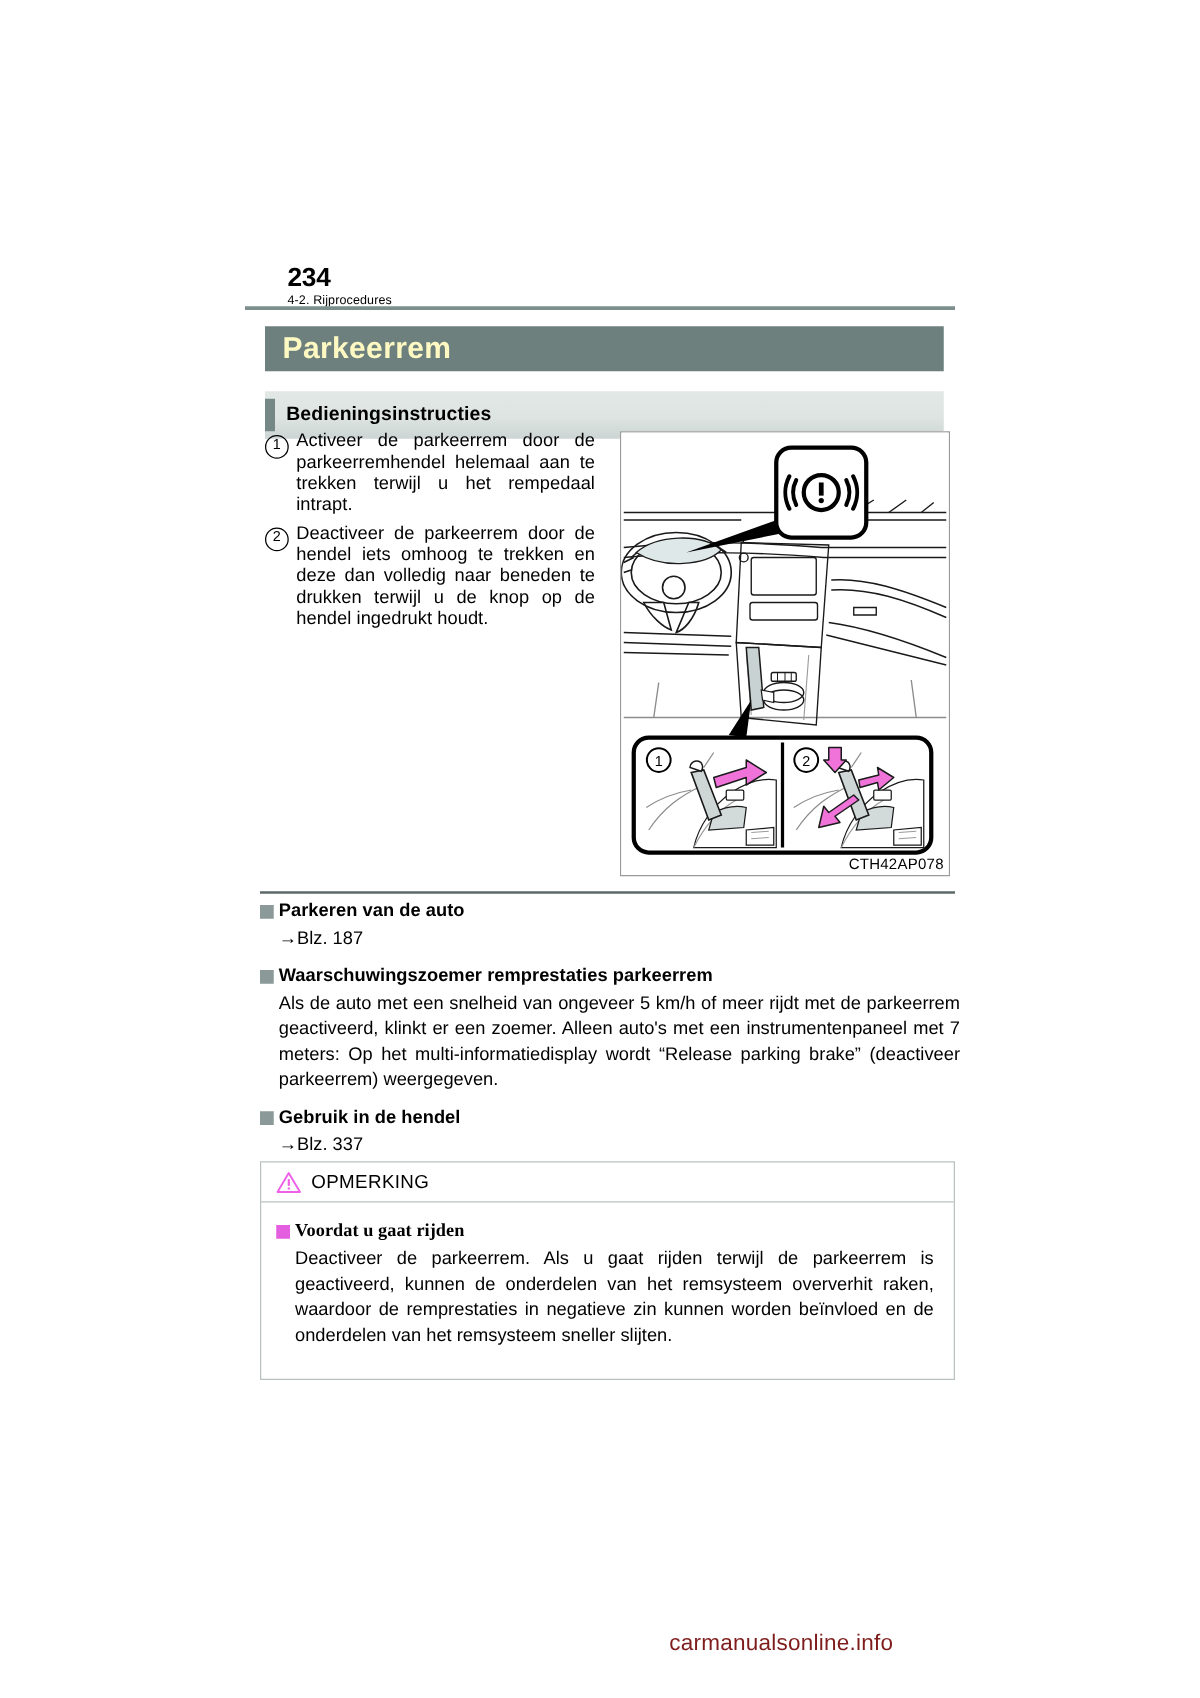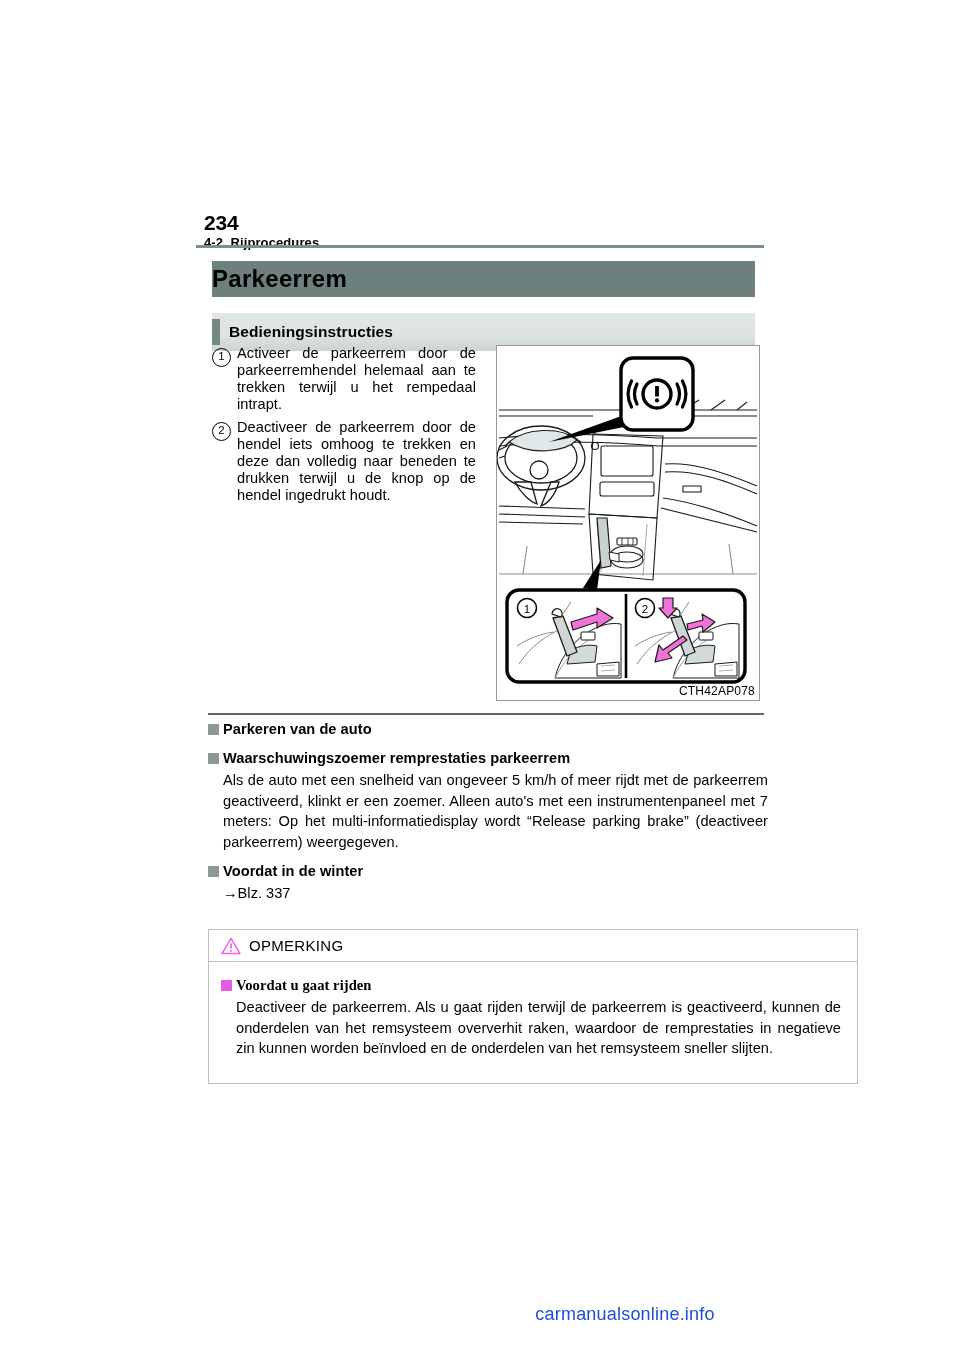--- a/index.html
+++ b/index.html
@@ -34,24 +34,23 @@
     display: flex;
     align-items: baseline;
     flex-direction: column;
   }
   .runhead-pageno {
     font-size: 21px;
     font-weight: bold;
     letter-spacing: -0.2px;
   }
   .runhead-section {
-    font-size: 13px;
-    margin-left: 8px;
+    font-size: 10px;
+    margin-left: 34px;
     letter-spacing: 0.1px;
-    font-weight: bold;
   }
   .runhead-rule {
     position: absolute;
     left: 196px;
     top: 245px;
     width: 568px;
     height: 3px;
     background: #7d8f8d;
   }
 
@@ -60,24 +59,25 @@
     position: absolute;
     left: 212px;
     top: 261px;
     width: 543px;
     height: 36px;
     background: #6d807e;
     display: flex;
     align-items: center;
   }
   .title-bar span {
-    color: #000000;
+    color: #fef9c3;
     font-size: 24px;
     font-weight: bold;
     letter-spacing: 0.3px;
+    margin-left: 14px;
   }
 
   
   .subhead {
     position: absolute;
     left: 212px;
     top: 313px;
     width: 543px;
     height: 38px;
     background: linear-gradient(to bottom, #e2e8e6 0%, #dde4e2 55%, #ccd5d3 100%);
@@ -205,21 +205,21 @@
   }
   .info-body.ref {
     text-align: left;
   }
 
   
   .notice {
     position: absolute;
     left: 208px;
     top: 929px;
-    width: 650px;
+    width: 556px;
     border: 1px solid #b9c2c0;
     box-sizing: border-box;
     background: #ffffff;
   }
   .notice-title {
     height: 31px;
     border-bottom: 1px solid #b9c2c0;
     display: flex;
     align-items: center;
     padding-left: 12px;
@@ -241,21 +241,21 @@
   .notice-body .info-body { margin-left: 15px; }
 
   
   .watermark {
     position: absolute;
     left: 0;
     top: 1304px;
     width: 960px;
     text-align: center;
     font-size: 18px;
-    color: #1d4ed8;
+    color: #7f1d1d;
     letter-spacing: 0.2px;
   }
   .watermark .wm-inner { margin-left: 290px; }
 </style>
 </head>
 <body>
 
 <div class="page">
 
   <div class="runhead">
@@ -422,31 +422,32 @@
   </div>
 
   <div class="divider"></div>
 
   <div class="info">
 
     <div class="info-head">
       <div class="bullet-sq"></div>
       <div class="htext">Parkeren van de auto</div>
     </div>
+    <div class="info-body ref">→Blz. 187</div>
 
     <div class="info-head">
       <div class="bullet-sq"></div>
       <div class="htext">Waarschuwingszoemer remprestaties parkeerrem</div>
     </div>
     <div class="info-body">Als de auto met een snelheid van ongeveer 5 km/h of meer rijdt met de parkeerrem geactiveerd, klinkt er een zoemer.
 Alleen auto's met een instrumentenpaneel met 7 meters: Op het multi-informatiedisplay wordt “Release parking brake” (deactiveer parkeerrem) weergegeven.</div>
 
     <div class="info-head">
       <div class="bullet-sq"></div>
-      <div class="htext">Voordat in de winter</div>
+      <div class="htext">Gebruik in de hendel</div>
     </div>
     <div class="info-body ref">→Blz. 337</div>
 
   </div>
 
   <div class="notice">
     <div class="notice-title">
       <svg class="tri-icon" viewBox="0 0 22 20">
         <path d="M11 1.6 L21 18.4 L1 18.4 Z" fill="none" stroke="#ef5fe8" stroke-width="1.7" stroke-linejoin="round"></path>
         <rect x="10.1" y="7" width="1.9" height="6" fill="#ef5fe8"></rect>

